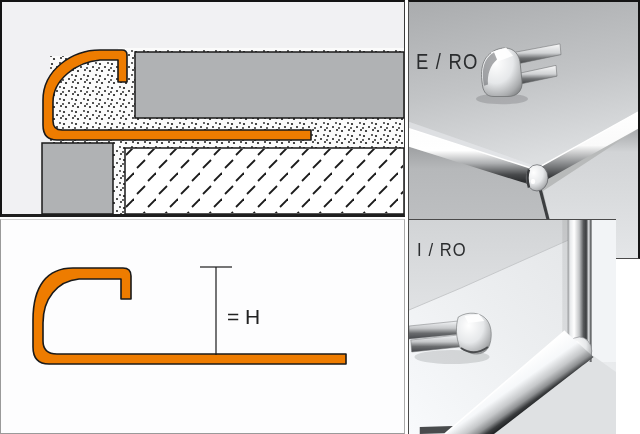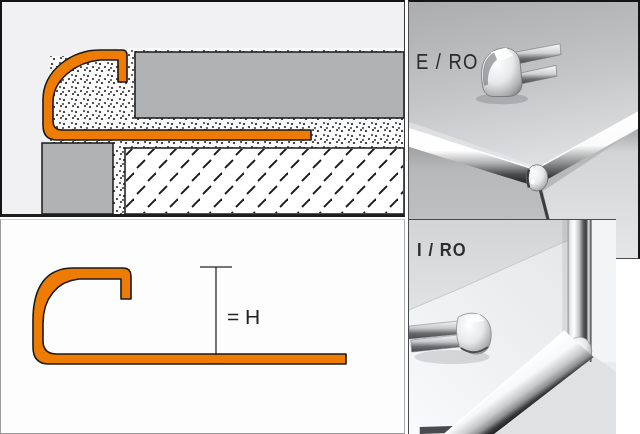--- a/index.html
+++ b/index.html
@@ -10,21 +10,21 @@
   .cell-tl{left:0;top:0;width:405px;height:217px;background:#f1f1f3;
            border-top:2px solid #141414;border-left:2px solid #141414;
            border-bottom:3px solid #1e1e1e;border-right:1px solid #3a3a3a;}
   .cell-tr{left:408px;top:0;width:232px;height:259px;background:#1d4ed8;
            border-top:2px solid #141414;border-right:2px solid #141414;
            border-left:1px solid #4a4a4a;border-bottom:1px solid #4a4a4a;}
   .cell-bl{left:0;top:219px;width:405px;height:215px;background:#fdfdfe;
            border-left:1px solid #9a9a9a;border-bottom:1px solid #9a9a9a;
            border-right:1px solid #ababab;border-top:1px solid #cfcfcf;}
   .cell-br{left:408px;top:219px;width:208px;height:215px;background:#eceef0;
-           border-top:1px solid #4a4a4a;border-left:1px solid #4a4a4a;font-weight:bold;}
+           border-top:1px solid #4a4a4a;border-left:1px solid #4a4a4a;}
   .photo-label{font-family:"Liberation Sans",sans-serif;}
 </style>
 </head>
 <body>
 
 <div class="canvas">
 
   <div class="cell cell-tl">
     <svg viewBox="0 0 402 212" preserveAspectRatio="none">
       <defs>

